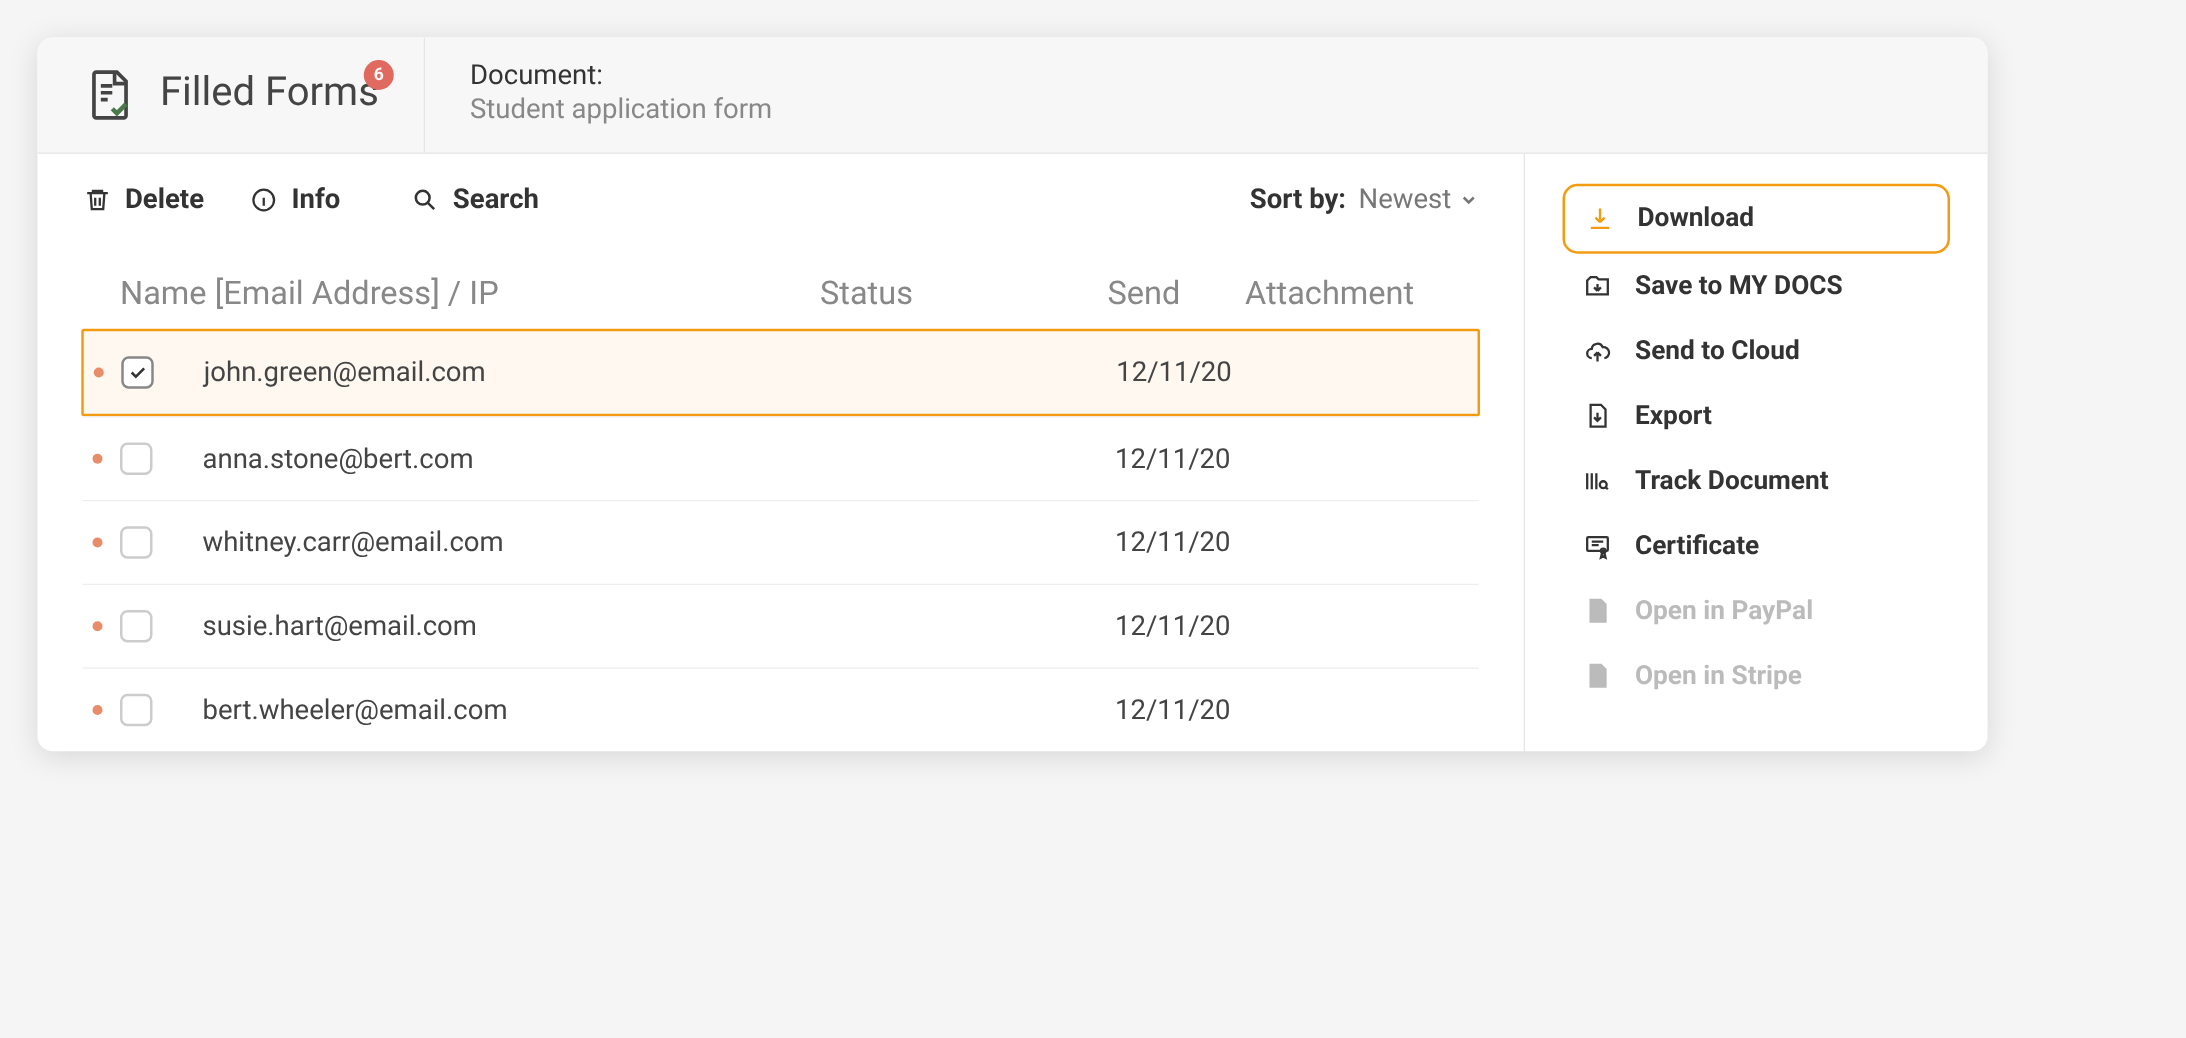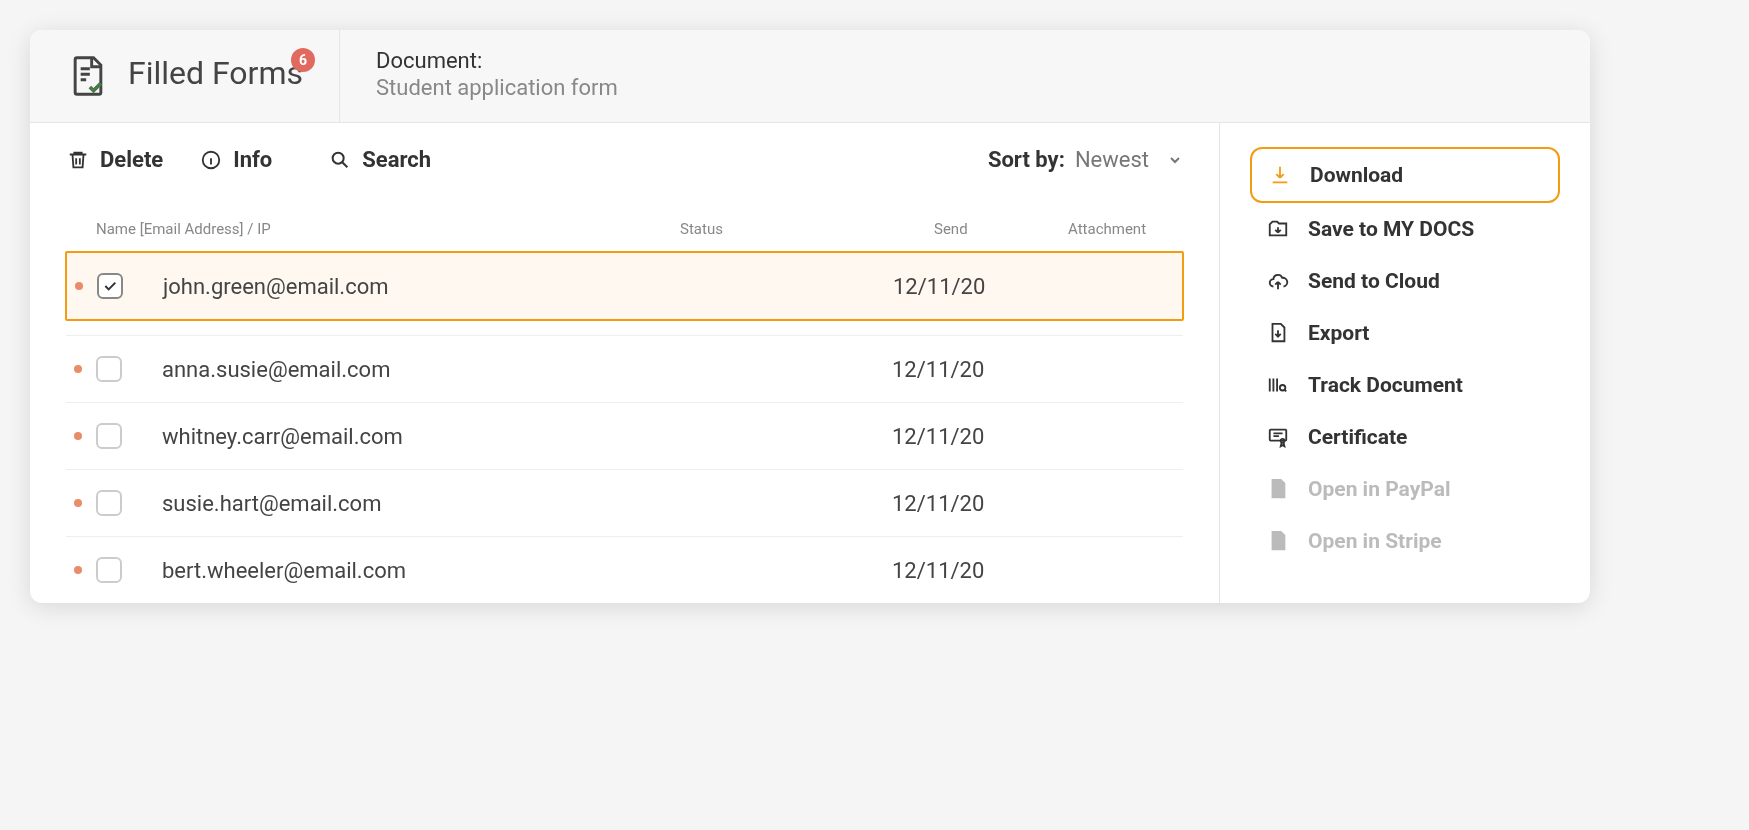--- a/index.html
+++ b/index.html
@@ -91,44 +91,43 @@
       align-items: center;
       gap: 10px;
       font-size: 22px;
     }
     .sort-label { font-weight: 700; color: #333; }
     .sort-value {
       color: #777;
       cursor: pointer;
       display: inline-flex;
       align-items: center;
-      gap: 18px;
+      gap: 6px;
     }
     .col-headers {
       display: flex;
       padding: 0 0 14px 30px;
       color: #888;
-      font-size: 15px;
-      gap: 24px;
+      font-size: 26px;
     }
     .col-name { flex: 0 0 560px; }
     .col-status { flex: 0 0 230px; }
     .col-date { flex: 0 0 110px; }
     .col-attach { flex: 1; }
     .table-row {
       display: flex;
       align-items: center;
       border-top: 1px solid #eee;
       padding: 20px 0 20px 0;
     }
     .table-row.selected {
       border: 2px solid #f39c12;
       background: #fff8f0;
       border-radius: 2px;
-      margin: -1px -1px 14px -1px;
+      margin: -1px -1px 0 -1px;
     }
     .row-dot {
       width: 8px;
       height: 8px;
       border-radius: 50%;
       background: #e88c6a;
       margin-left: 8px;
       margin-right: 14px;
       flex-shrink: 0;
     }
@@ -268,21 +267,21 @@
                 <path d="M5 12l5 5L20 7"></path>
               </svg>
             </span>
             <span class="row-email">john.green@email.com</span>
             <span class="row-status"></span>
             <span class="row-date">12/11/20</span>
           </div>
           <div class="table-row">
             <span class="row-dot"></span>
             <span class="row-checkbox"></span>
-            <span class="row-email">anna.susie@email.com</span>
+            <span class="row-email">anna.stone@bert.com</span>
             <span class="row-status"></span>
             <span class="row-date">12/11/20</span>
           </div>
           <div class="table-row">
             <span class="row-dot"></span>
             <span class="row-checkbox"></span>
             <span class="row-email">whitney.carr@email.com</span>
             <span class="row-status"></span>
             <span class="row-date">12/11/20</span>
           </div>

